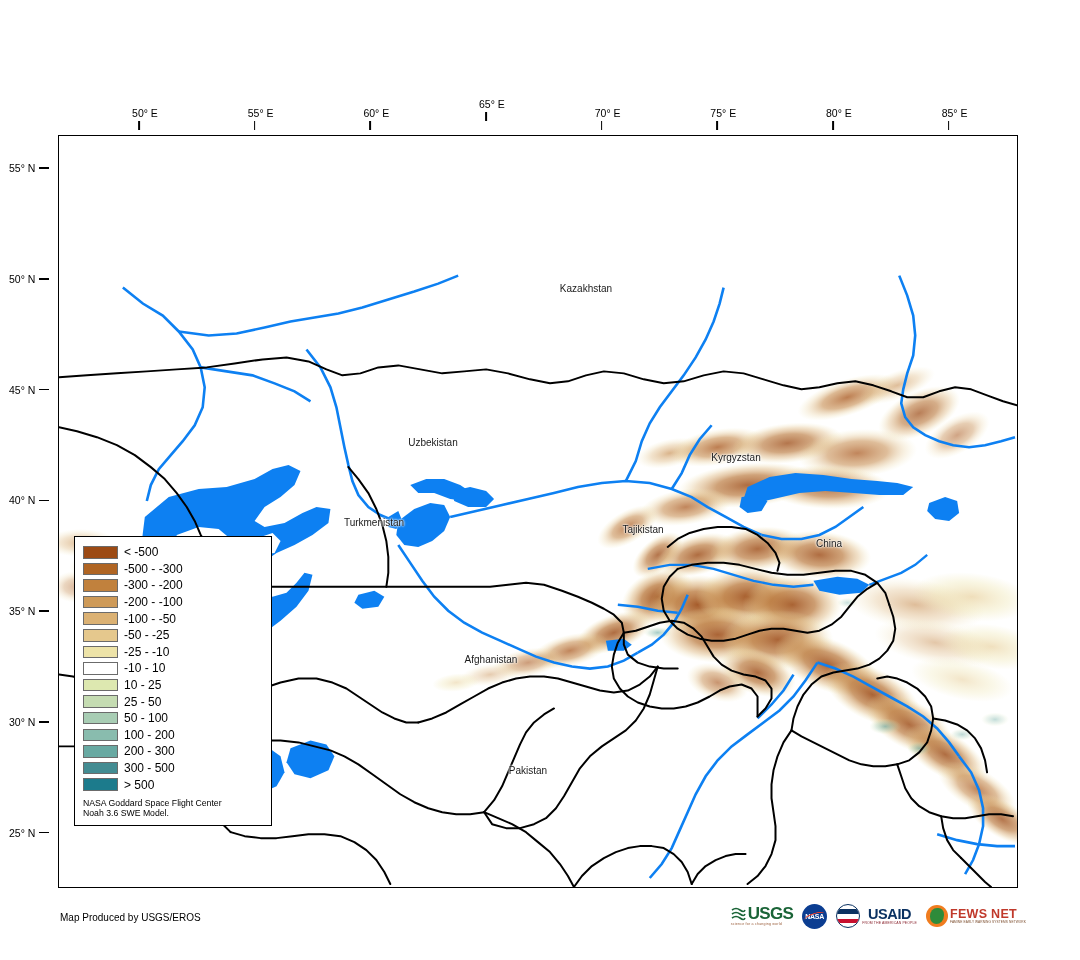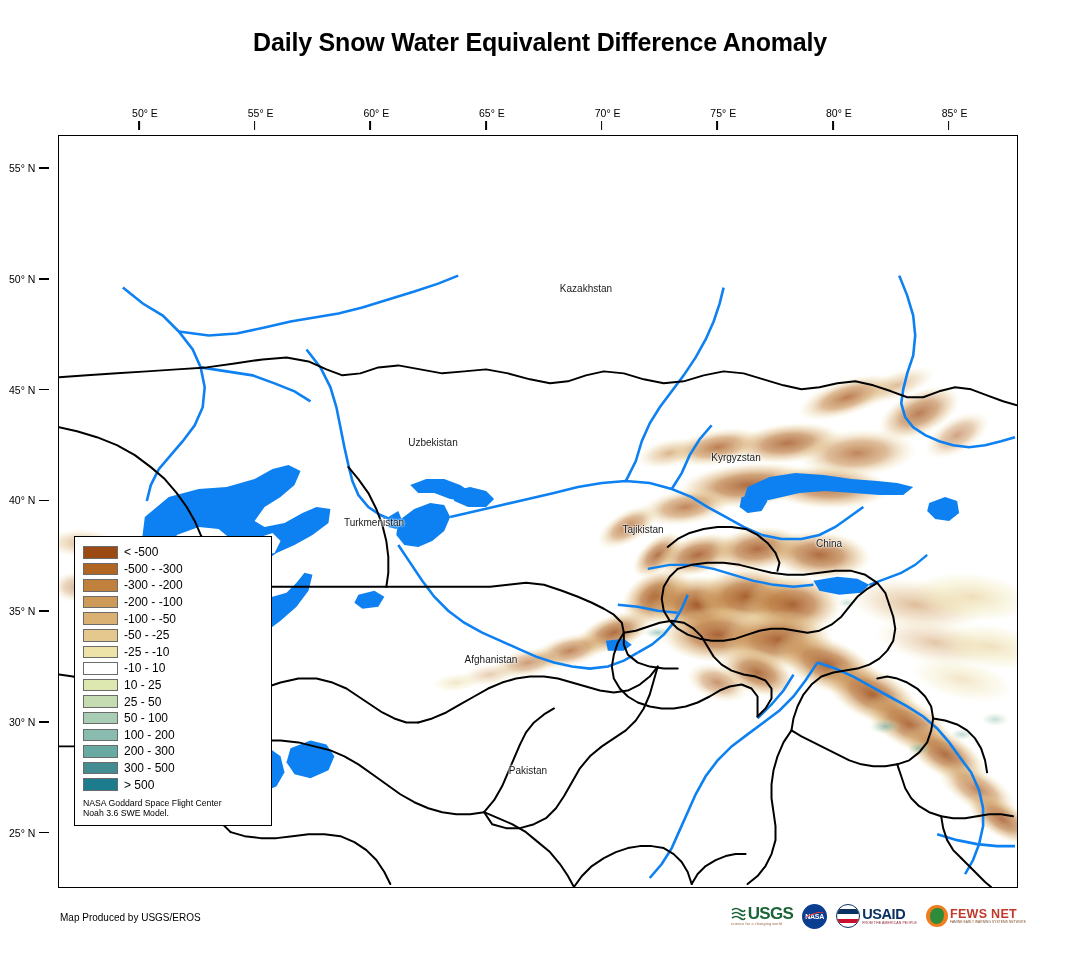--- a/index.html
+++ b/index.html
@@ -146,21 +146,21 @@
     background:#fff;border:1.6px solid #0a3161;
     position:relative;overflow:hidden;margin-right:2px;
     flex:0 0 auto;
   }
   .usaid-seal .band{
     position:absolute;left:0;right:0;height:5px;background:#0a3161;top:4px;
   }
   .usaid-seal .band2{
     position:absolute;left:0;right:0;height:4px;background:#c8102e;bottom:4px;
   }
-  .usaid-text{display:flex;flex-direction:column;}
+  .usaid-text{display:flex;flex-direction:column;text-align:center;}
   .usaid-word{
     font-size:14.5px;font-weight:bold;color:#0a3161;letter-spacing:-0.4px;
     line-height:13px;
   }
   .usaid-sub{font-size:3.5px;color:#8d2a34;letter-spacing:0.1px;}
 
   .fews-logo{display:flex;align-items:center;}
   .fews-globe{
     width:22px;height:22px;border-radius:50%;
     background:#f07c1e;position:relative;overflow:hidden;margin-right:2px;
@@ -175,36 +175,35 @@
     font-size:12.5px;font-weight:bold;color:#c0392b;letter-spacing:0.3px;
     line-height:12px;
   }
   .fews-sub{font-size:3.2px;color:#7a4a2a;letter-spacing:0.1px;}
 </style>
 </head>
 <body>
 
 <div id="page">
 
-  <div class="title">Daily Snow Water Equivalent Difference Anomaly</div>
 
   <div id="lon-ticks">
       <div class="lon-tick" style="left: 138.964px; top: 107px;">
         <span class="lbl">50° E</span>
         <span class="mark"></span>
       </div>
       <div class="lon-tick" style="left: 254.627px; top: 107px;">
         <span class="lbl">55° E</span>
         <span class="mark"></span>
       </div>
       <div class="lon-tick" style="left: 370.289px; top: 107px;">
         <span class="lbl">60° E</span>
         <span class="mark"></span>
       </div>
-      <div class="lon-tick" style="left: 485.952px; top: 107px;">
+      <div class="lon-tick" style="left: 485.952px; top: 98px;">
         <span class="lbl">65° E</span>
         <span class="mark"></span>
       </div>
       <div class="lon-tick" style="left: 601.614px; top: 107px;">
         <span class="lbl">70° E</span>
         <span class="mark"></span>
       </div>
       <div class="lon-tick" style="left: 717.277px; top: 107px;">
         <span class="lbl">75° E</span>
         <span class="mark"></span>

